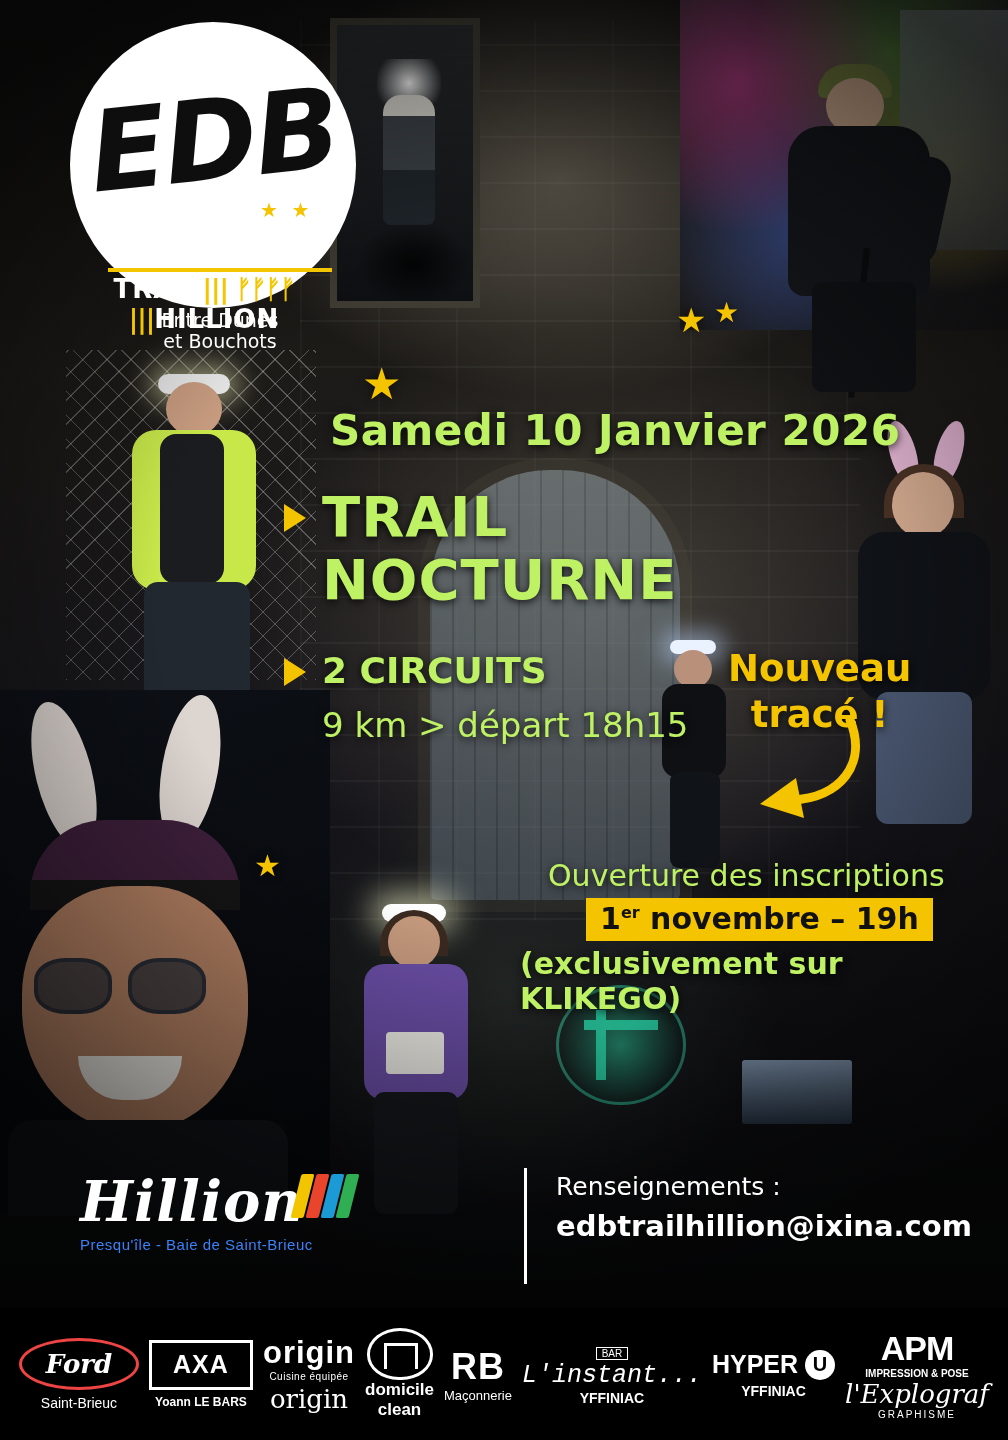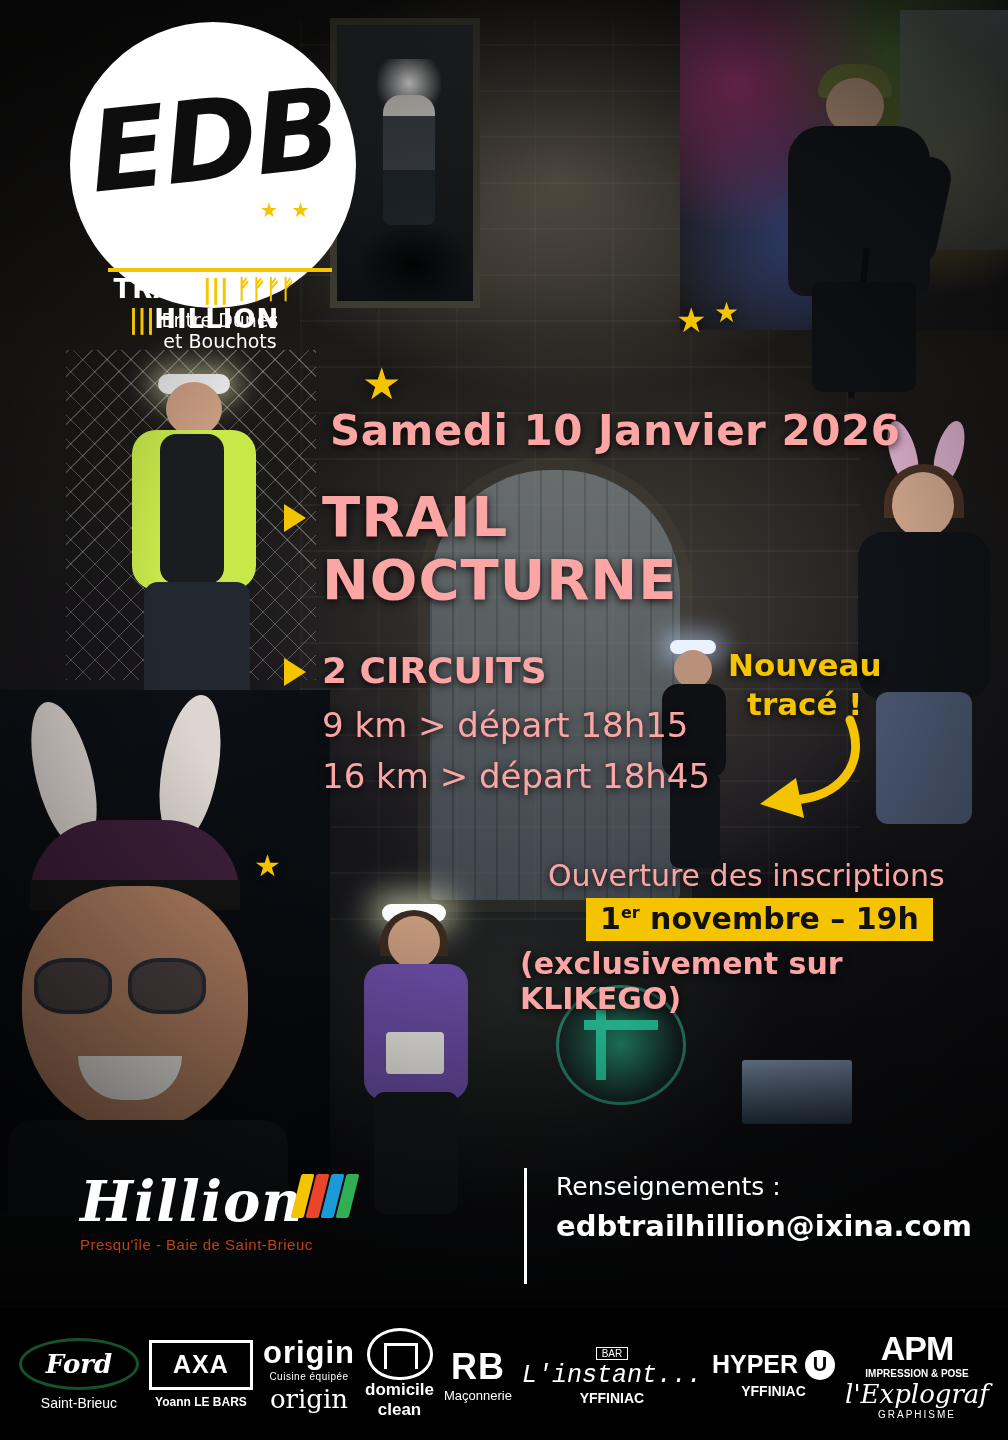--- a/index.html
+++ b/index.html
@@ -205,21 +205,21 @@
   .logo-sub {
     position:absolute; left:38px; top:288px; width:236px; text-align:center;
     color:#fff; font-size:19px; line-height:1.1;
     font-family:"DejaVu Sans", sans-serif;
   }
   .logo-bar {
     position:absolute; left:44px; top:246px; width:224px; height:4px; background:#f3c600;
   }
 
   
-  .txt { position: absolute; color: #fca5a5; text-shadow: 0 2px 8px rgba(0,0,0,.85); }
+  .txt { position: absolute; color: #bef264; text-shadow: 0 2px 8px rgba(0,0,0,.85); }
   .date {
     left: 330px; top: 406px;
     font-size: 42px; font-weight: 700;
     font-family: "DejaVu Sans", sans-serif;
     letter-spacing: .5px;
   }
   .trail-word {
     left: 322px; top: 486px;
     font-size: 56px; font-weight: 700; line-height: 1.12;
     font-family: "DejaVu Sans", sans-serif;
@@ -241,21 +241,21 @@
   }
   .dist {
     left: 322px; top: 700px;
     font-size: 34px; line-height: 1.5;
     font-family: "DejaVu Sans", sans-serif;
   }
 
   .nouveau {
     left: 728px; top: 646px;
     color: #f5c400;
-    font-size: 31px; font-weight: 700; line-height: 1.25;
+    font-size: 37px; font-weight: 700; line-height: 1.25;
     font-family: "DejaVu Sans", sans-serif;
     text-align: center;
   }
   .arrow-svg { position:absolute; left:700px; top:712px; width:170px; height:110px; }
 
   .ouverture {
     left: 548px; top: 858px;
     font-size: 30px; font-weight: 400;
     font-family: "DejaVu Sans", sans-serif;
   }
@@ -279,41 +279,41 @@
   .hillion-name {
     font-family:"DejaVu Serif", serif;
     font-style: italic; font-weight: 700;
     font-size: 56px; color: #fff;
     letter-spacing: 1px;
   }
   .hillion-flag { position:absolute; left: 216px; top: 6px; width: 60px; height: 44px; }
   .hillion-flag i { position:absolute; top:0; width:13px; height:44px; display:block; transform: skewX(-14deg); border-radius:2px;}
   .hf1{ left:0; background:#f2c500;} .hf2{ left:15px; background:#e8452c;} .hf3{ left:30px; background:#1c9ad6;} .hf4{ left:45px; background:#2fae53;}
   .hillion-sub {
-    margin-top: 2px; color:#c2410c; font-size: 15px; letter-spacing:.5px;
+    margin-top: 2px; color:#3b82f6; font-size: 15px; letter-spacing:.5px;
     font-family:"Liberation Sans", sans-serif;
   }
 
   
   .contact { position:absolute; left: 556px; top: 1172px; color:#fff; }
   .contact .line1 { font-size: 25px; margin-bottom: 8px; font-family:"DejaVu Sans", sans-serif; }
   .contact .line2 { font-size: 29px; font-weight: 700; margin-bottom: 6px; font-family:"DejaVu Sans", sans-serif; }
   .contact .line3 { font-size: 29px; font-weight: 700; font-family:"DejaVu Sans", sans-serif; }
   .contact-rule { position:absolute; left: 524px; top: 1168px; width: 3px; height: 116px; background:#fff; }
 
   
   .sponsors {
     position:absolute; left:0; bottom:0; width:1008px; height:132px;
     background:#000;
     display:flex; align-items:center; justify-content:space-around;
     padding: 0 14px;
   }
   .sp { color:#fff; text-align:center; font-family:"Liberation Sans", sans-serif; }
   .sp-ford .oval {
-    width:120px; height:52px; border:3px solid #14532d; border-radius:50%;
+    width:120px; height:52px; border:3px solid #ef4444; border-radius:50%;
     display:flex; align-items:center; justify-content:center;
     font-family:"DejaVu Serif", serif; font-style:italic; font-weight:700; font-size:26px;
   }
   .sp-ford .city { font-size:14px; margin-top:5px; }
   .sp-axa .mark {
     width:104px; height:50px; border:3px solid #fff; position:relative;
     display:flex; align-items:center; justify-content:center;
     font-weight:700; font-size:25px; letter-spacing:1px;
   }
   .sp-axa .sub { font-size:12px; margin-top:5px; font-weight:700;}
@@ -451,21 +451,20 @@
   <span class="tri tri-1"></span>
   <div class="txt trail-word">
     <div>TRAIL</div>
     <div>NOCTURNE</div>
   </div>
 
   <span class="tri tri-2"></span>
   <div class="txt circuits">2 CIRCUITS</div>
   <div class="txt dist">
     <div>9 km &gt; départ 18h15</div>
-    <div>16 km &gt; départ 18h45</div>
   </div>
 
   <div class="txt nouveau">
     <div>Nouveau</div>
     <div>tracé !</div>
   </div>
   <svg class="arrow-svg" viewBox="0 0 170 110">
     <path d="M150 8 C168 52 140 86 92 88" fill="none" stroke="#f5c400" stroke-width="9" stroke-linecap="round"></path>
     <polygon points="96,66 60,92 104,106" fill="#f5c400"></polygon>
   </svg>

